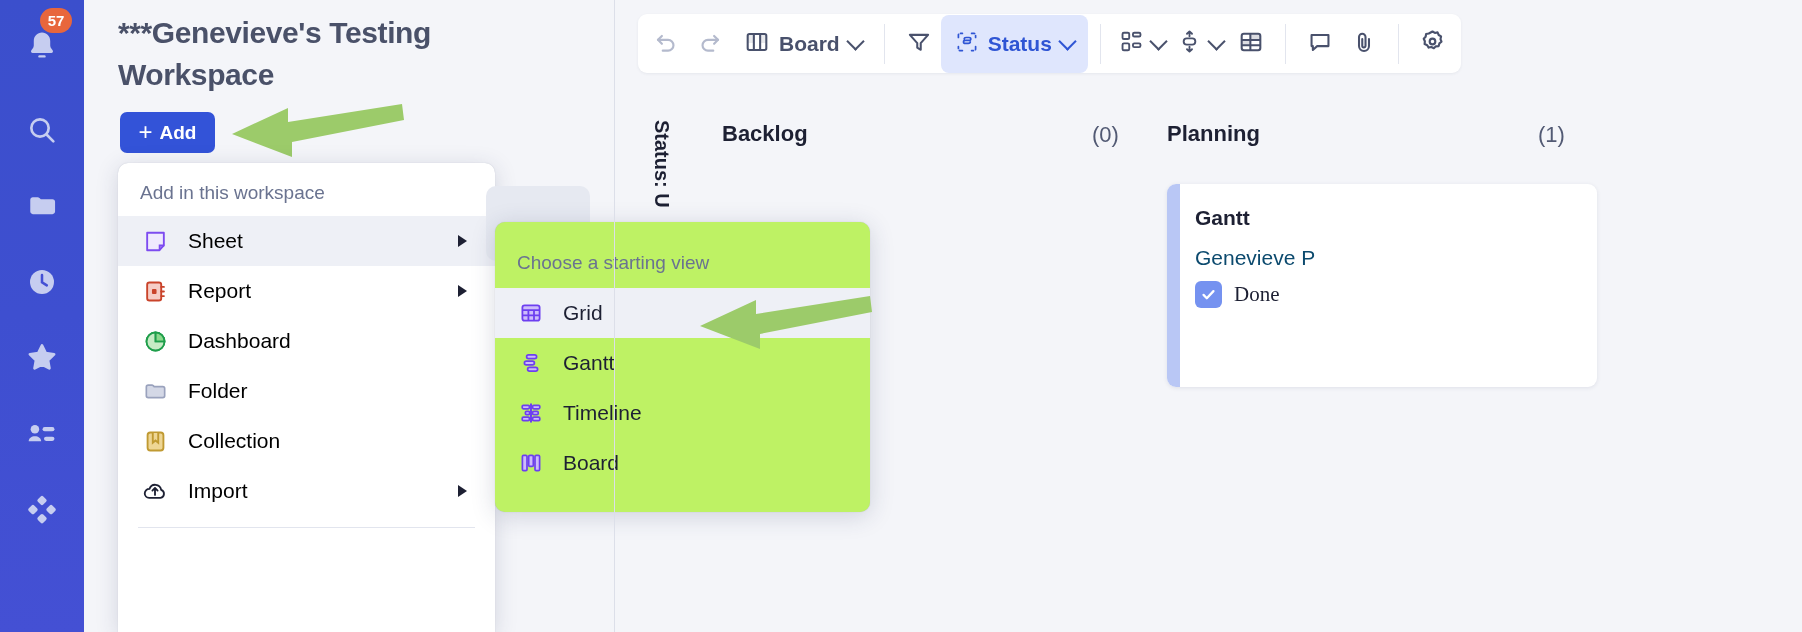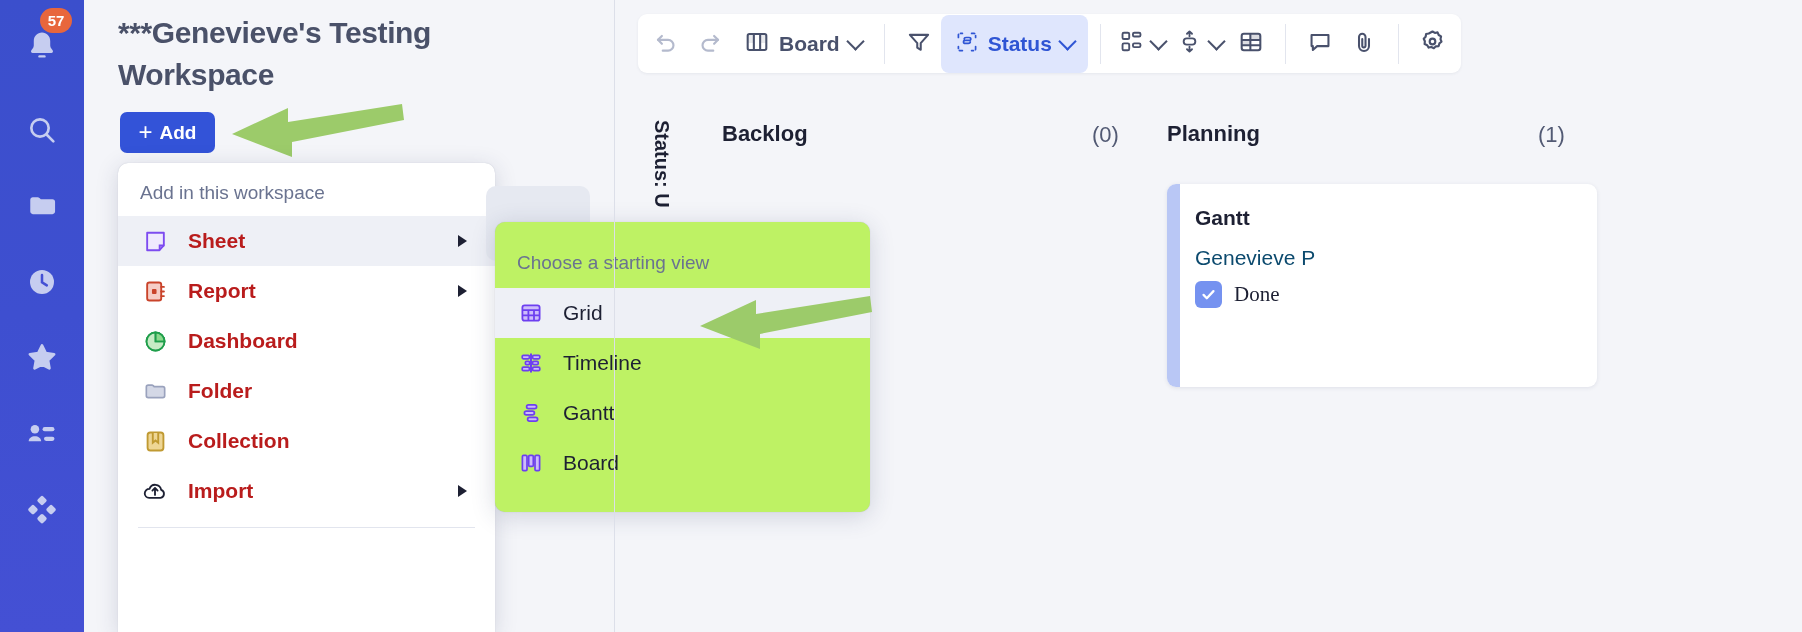--- a/index.html
+++ b/index.html
@@ -90,21 +90,21 @@
     position: relative;
   }
   .menu-item.active { background: #eef0f6; }
   .menu-item .mi-icon {
     width: 30px; height: 30px;
     display: flex; align-items: center; justify-content: center;
     margin-right: 18px;
     flex: 0 0 auto;
   }
   .menu-item .mi-label {
-    font-size: 21px; color: #b91c1c; font-weight: bold;
+    font-size: 21px; color: #000000;
   }
   .menu-item .caret {
     position: absolute; right: 28px;
     width: 0; height: 0;
     border-left: 9px solid #1d2033;
     border-top: 6px solid transparent;
     border-bottom: 6px solid transparent;
   }
   .menu-divider {
     height: 1px; background: #e2e5ee;
@@ -406,41 +406,41 @@
           <rect x="3.4" y="4.4" width="17.2" height="15.2" rx="2.2"></rect>
           <path d="M3.4 9.2h17.2M3.4 14.4h17.2M9.4 9.2v10.4M15 9.2v10.4" fill="none"></path>
         </svg>
       </span>
       <span class="si-label">Grid</span>
     </div>
 
     <div class="sub-item">
       <span class="si-icon">
         <svg width="24" height="24" viewBox="0 0 24 24" fill="#cdbcfb" stroke="#6d3ff0" stroke-width="1.7">
+          <rect x="7.6" y="3.8" width="10" height="3.8" rx="1.9"></rect>
+          <rect x="5.4" y="10.1" width="10" height="3.8" rx="1.9"></rect>
+          <rect x="8.6" y="16.4" width="10" height="3.8" rx="1.9"></rect>
+        </svg>
+      </span>
+      <span class="si-label">Gantt</span>
+    </div>
+
+    <div class="sub-item">
+      <span class="si-icon">
+        <svg width="24" height="24" viewBox="0 0 24 24" fill="#cdbcfb" stroke="#6d3ff0" stroke-width="1.7">
           <rect x="3.2" y="4.4" width="7.2" height="3.4" rx="1.2"></rect>
           <rect x="13.6" y="4.4" width="7.2" height="3.4" rx="1.2"></rect>
           <rect x="3.2" y="16.2" width="7.2" height="3.4" rx="1.2"></rect>
           <rect x="13.6" y="16.2" width="7.2" height="3.4" rx="1.2"></rect>
           <rect x="6.4" y="10.3" width="4.2" height="3.4" rx="1.2"></rect>
           <rect x="13.6" y="10.3" width="5.6" height="3.4" rx="1.2"></rect>
           <path d="M12 2.6v18.8" stroke="#6d3ff0" stroke-width="2" fill="none"></path>
         </svg>
       </span>
       <span class="si-label">Timeline</span>
-    </div>
-
-    <div class="sub-item">
-      <span class="si-icon">
-        <svg width="24" height="24" viewBox="0 0 24 24" fill="#cdbcfb" stroke="#6d3ff0" stroke-width="1.7">
-          <rect x="7.6" y="3.8" width="10" height="3.8" rx="1.9"></rect>
-          <rect x="5.4" y="10.1" width="10" height="3.8" rx="1.9"></rect>
-          <rect x="8.6" y="16.4" width="10" height="3.8" rx="1.9"></rect>
-        </svg>
-      </span>
-      <span class="si-label">Gantt</span>
     </div>
 
     <div class="sub-item">
       <span class="si-icon">
         <svg width="24" height="24" viewBox="0 0 24 24" fill="#cdbcfb" stroke="#6d3ff0" stroke-width="1.7">
           <rect x="3.4" y="4.4" width="4.6" height="15.2" rx="1.2"></rect>
           <rect x="9.7" y="4.4" width="4.6" height="11" rx="1.2"></rect>
           <rect x="16" y="4.4" width="4.6" height="15.2" rx="1.2"></rect>
         </svg>
       </span>

